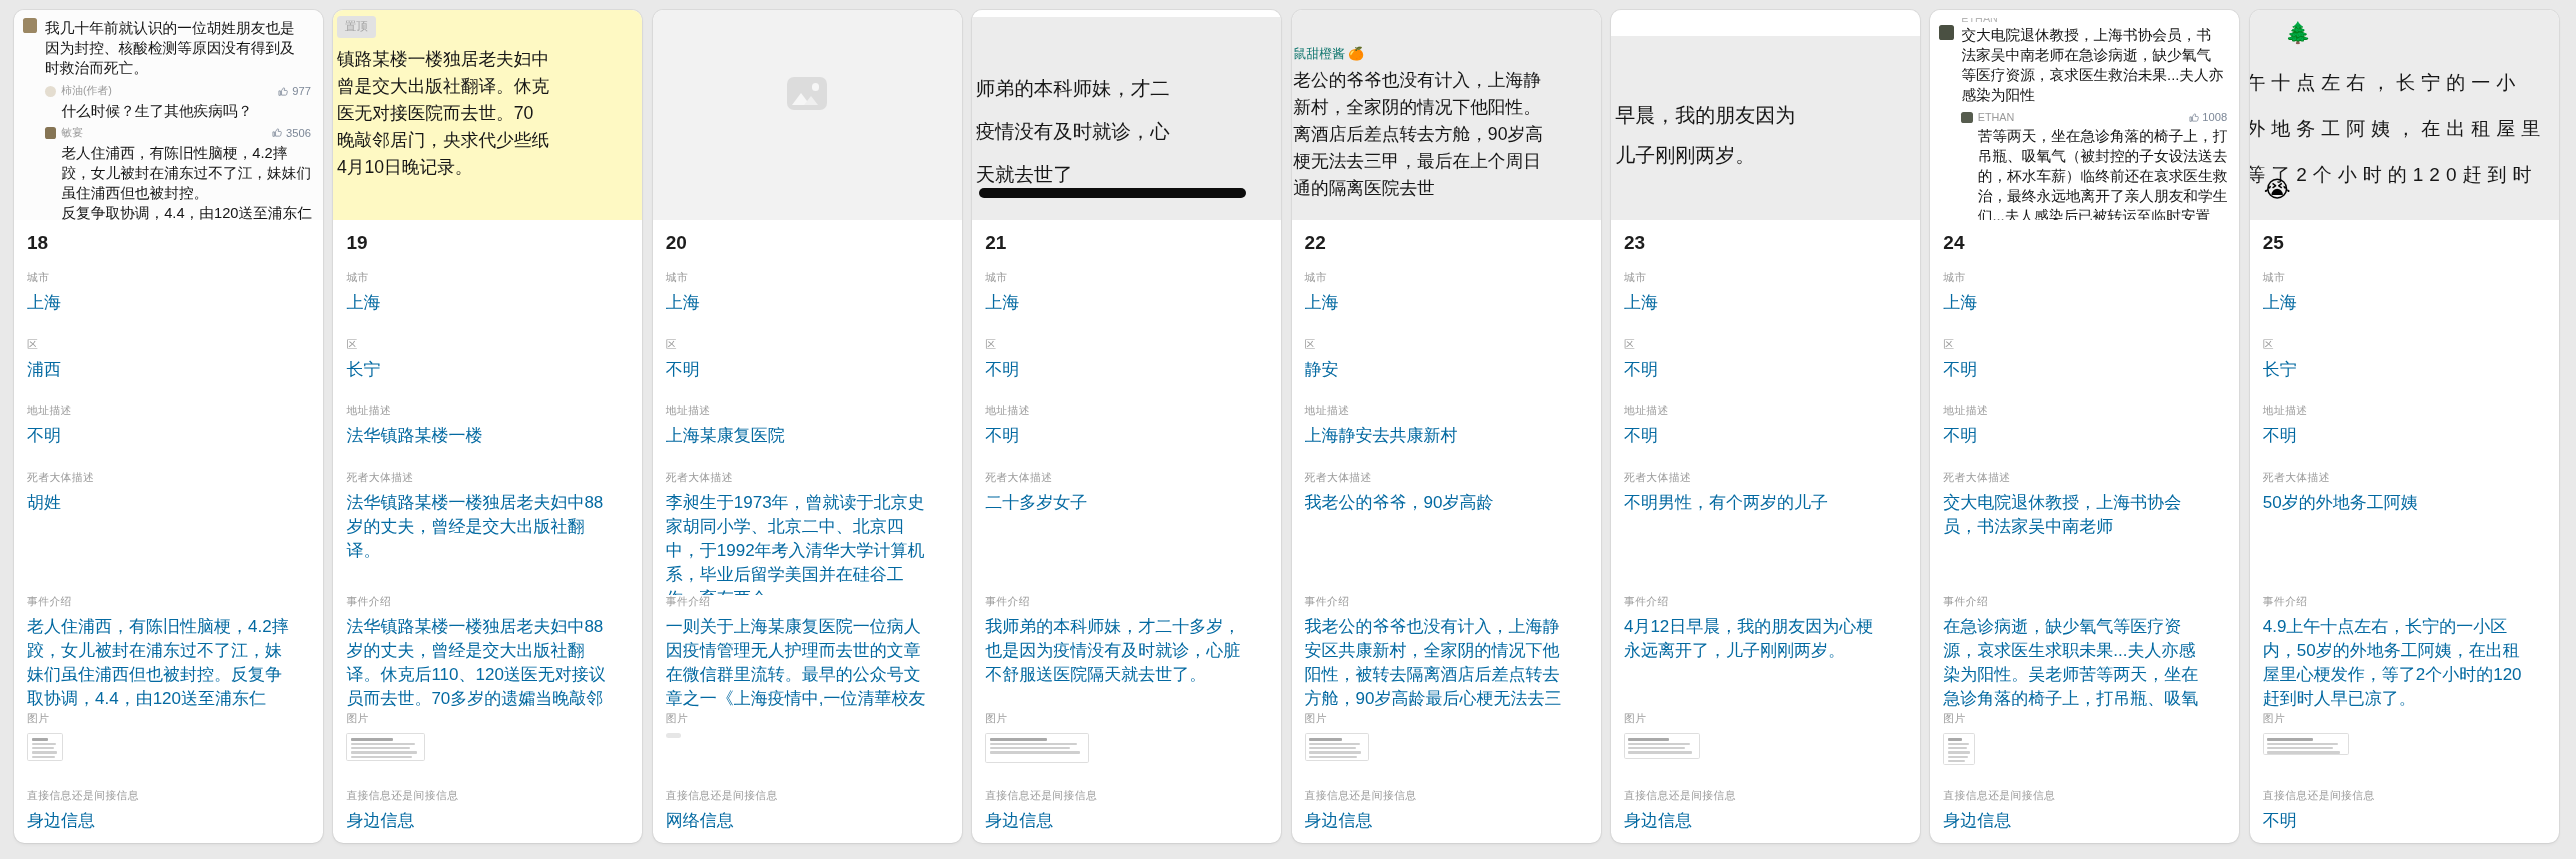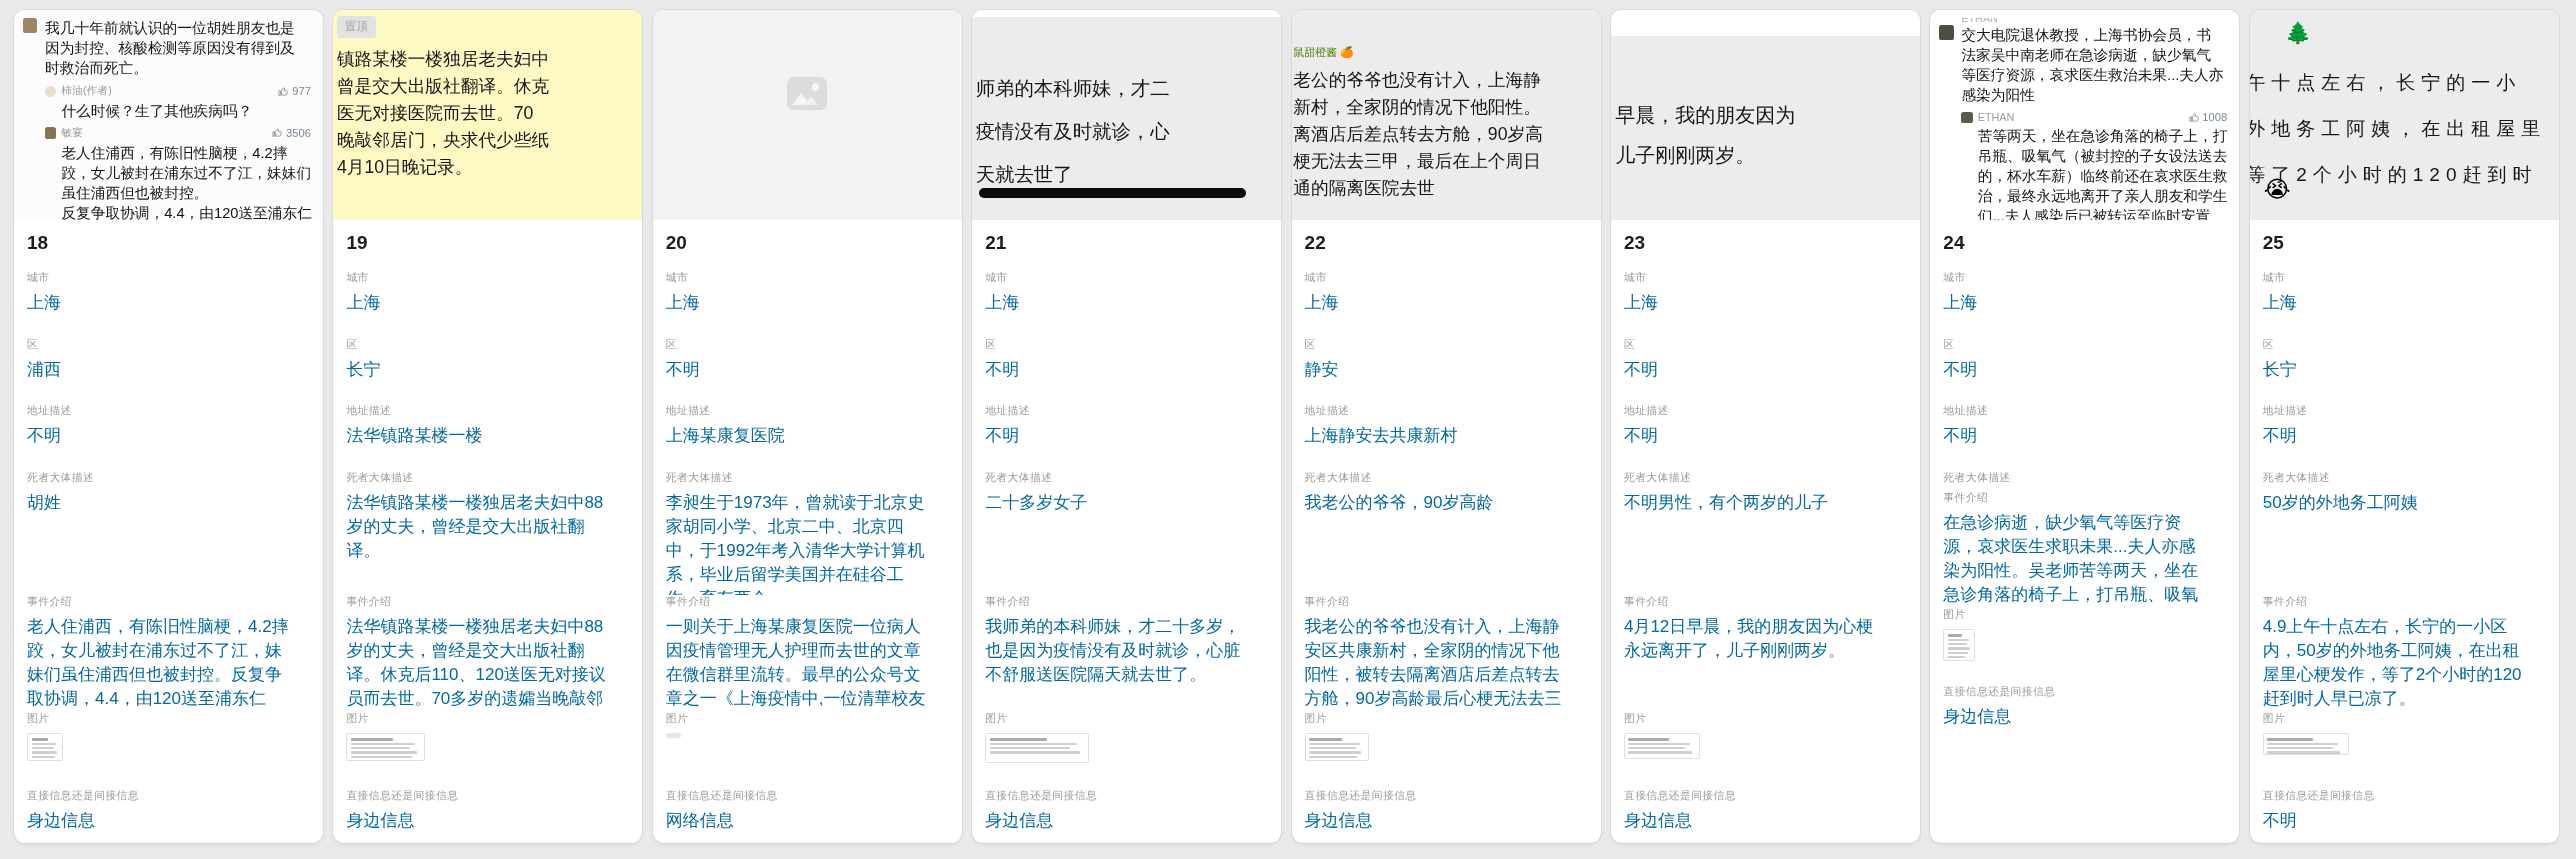--- a/index.html
+++ b/index.html
@@ -36,21 +36,21 @@
   .wx-ravatar { width:11.2px; height:11.2px; border-radius:2.6px; flex:0 0 auto; }
   .wx-rname { font-size:10.8px; color:#9a9a9a; flex:1 1 auto; }
   .wx-like { display:flex; align-items:center; gap:2.6px; font-size:11.2px; color:#7c8797; padding-right:3.5px; }
   .wx-rtext { font-size:14.7px; line-height:20px; color:#141414; font-weight:500; margin-top:2.6px; white-space:pre-line; }
   .cut-name { height:7px; overflow:hidden; }
   .cut-name span { display:block; margin-top:-6px; font-size:10.8px; color:#b5b5b5; }
   .pin-badge { position:absolute; top:5.2px; left:3.5px; background:#e2e2e2; color:#a2a2a2;
     font-size:11.6px; padding:3.5px 7.8px; border-radius:3.5px; }
   .big-lines { position:absolute; white-space:pre; color:#161616; font-weight:500; }
   .big-bar { position:absolute; background:#0c0c0c; border-radius:6px; }
-  .big-name { position:absolute; font-size:11px; color:#4d7c0f; }
+  .big-name { position:absolute; font-size:13px; color:#0f766e; }
   .big-emoji { position:absolute; }
   .white-band { position:absolute; left:0; right:0; top:0; background:#fff; }
   .ph-icon { position:absolute; left:50%; top:67px; transform:translateX(-50%);
     width:40px; height:33px; background:#dcdcdc; border-radius:7px; }
   .ph-icon .sun { position:absolute; right:7.8px; top:6px; width:7.8px; height:7.8px; border-radius:50%; background:#f6f6f6; }
   .ph-icon .mt1 { position:absolute; left:4.3px; bottom:5.2px; width:0; height:0;
     border-left:9.5px solid transparent; border-right:9.5px solid transparent; border-bottom:12px solid #f6f6f6; }
   .ph-icon .mt2 { position:absolute; left:17px; bottom:5.2px; width:0; height:0;
     border-left:7.8px solid transparent; border-right:7.8px solid transparent; border-bottom:9.5px solid #efefef; }
 </style>
@@ -313,20 +313,21 @@
       </div>
     <div class="card-body">
       <div class="card-number">24</div>
       <div class="f-label">城市</div>
       <div class="f-value one">上海</div>
       <div class="f-label">区</div>
       <div class="f-value one">不明</div>
       <div class="f-label">地址描述</div>
       <div class="f-value one">不明</div>
       <div class="f-label">死者大体描述</div>
+      <div class="f-value deceased-v">交大电院退休教授，上海书协会员，书法家吴中南老师</div>
       <div class="f-label">事件介绍</div>
       <div class="f-value event-v">在急诊病逝，缺少氧气等医疗资源，哀求医生求职未果...夫人亦感染为阳性。吴老师苦等两天，坐在急诊角落的椅子上，打吊瓶、吸氧气（被封控的子女...</div>
       <div class="f-label">图片</div>
       <div class="thumb-area">
           <div class="thumb" style="width: 32px; height: 32px;">
             <div class="bar" style="width: 60%;"></div>
             <div class="bar" style="width: 92%;"></div>
             <div class="bar" style="width: 85%;"></div>
             <div class="bar" style="width: 95%;"></div>
             <div class="bar" style="width: 88%;"></div>

